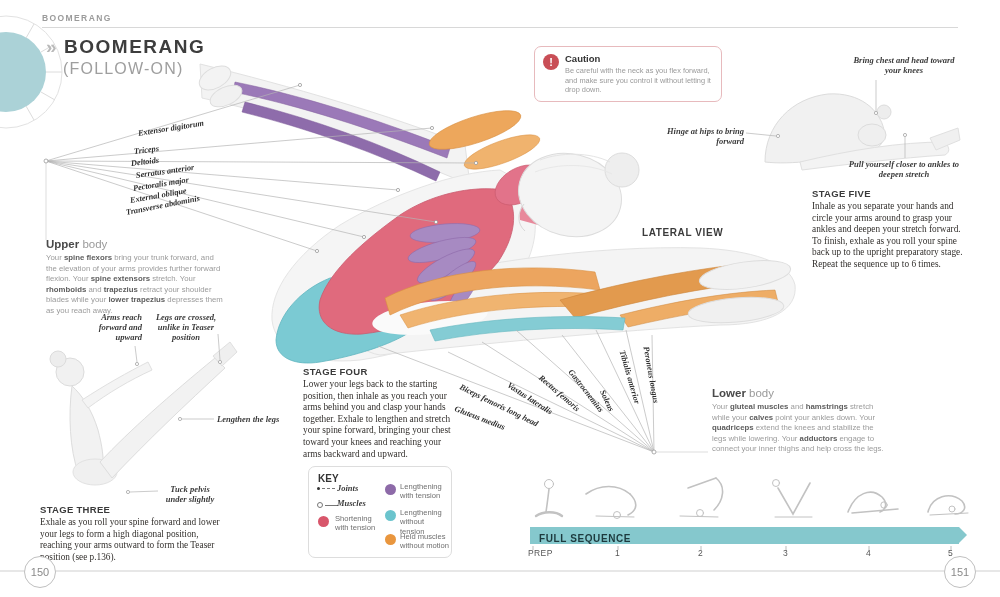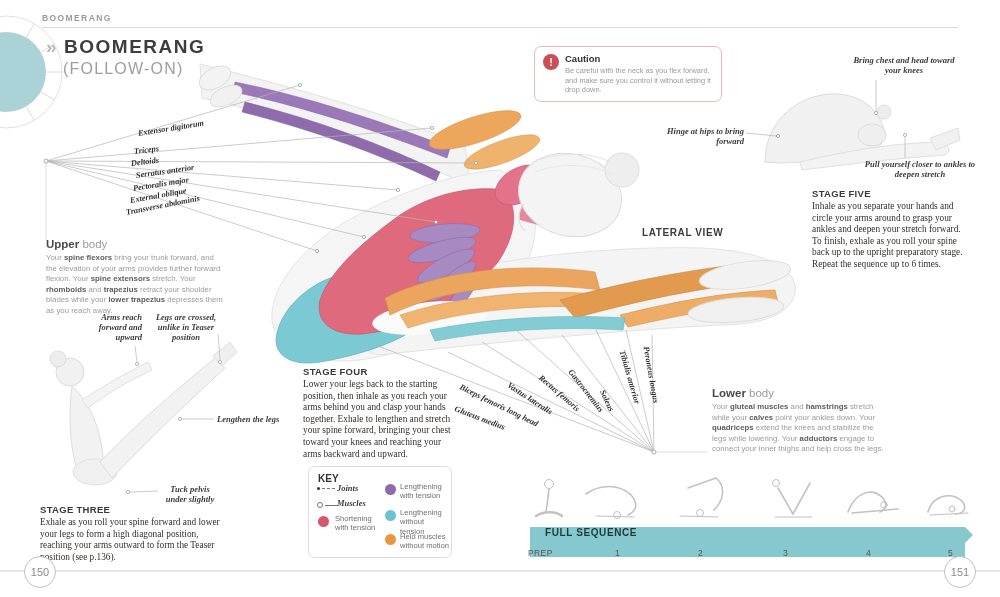--- a/index.html
+++ b/index.html
@@ -42,21 +42,21 @@
   .key-serif{font-family:"Liberation Serif",serif;font-style:italic;font-weight:600;
              font-size:8.5px;color:#3b3b3b;}
   .key-lab{font-size:7.6px;line-height:9.4px;color:#6f6f6f;}
   .kdot{width:11px;height:11px;border-radius:50%;}
   .sym{display:inline-flex;align-items:center;gap:2px;}
   .dot-k{width:3px;height:3px;background:#333;border-radius:50%;display:inline-block;}
   .dash-k{width:13px;border-top:1px dashed #777;display:inline-block;}
   .ring-k{width:4px;height:4px;border:1px solid #777;border-radius:50%;display:inline-block;}
   .solid-k{width:13px;border-top:1px solid #777;display:inline-block;}
   
-  .seqbar{height:30px;display:flex;align-items:flex-start;padding-left:15px;position:relative;}
+  .seqbar{height:17px;display:flex;align-items:flex-end;padding-left:9px;position:relative;}
   .seqbar:after{content:"";position:absolute;right:-8px;top:0;border-left:8px solid #85c8cd;
                 border-top:8.5px solid transparent;border-bottom:8.5px solid transparent;}
   .seq-label{font-size:10px;font-weight:bold;color:#1d3a3e;letter-spacing:.6px;}
   .seq-step{font-size:8.5px;color:#555;letter-spacing:.4px;}
   
   .pnum{width:30px;height:30px;border:1px solid #c0c0c0;border-radius:50%;background:#fff;
         font-size:11px;color:#8a8a8a;display:flex;align-items:center;justify-content:center;}
   svg{position:absolute;left:0;top:0;}
 </style>
 </head>
@@ -273,21 +273,21 @@
 
   <div class="abs region" style="left:46px;top:238px;">
     <h3><b>Upper</b><span> body</span></h3>
     <p><span>Your </span><b>spine flexors</b><span> bring your trunk forward, and the elevation of your arms provides further forward flexion. Your </span><b>spine extensors</b><span> stretch. Your </span><b>rhomboids</b><span> and </span><b>trapezius</b><span> retract your shoulder blades while your </span><b>lower trapezius</b><span> depresses them as you reach away.</span></p>
   </div>
 
   <div class="abs lateral" style="left:642px;top:219px;">LATERAL VIEW</div>
 
   <div class="abs lbl wrap" style="left:848px;top:55px;width:112px;text-align:center;">Bring chest and head toward your knees</div>
   <div class="abs lbl wrap" style="left:660px;top:126px;width:84px;text-align:right;">Hinge at hips to bring forward</div>
-  <div class="abs lbl wrap" style="left:845px;top:159px;width:118px;text-align:center;margin-left:16px;">Pull yourself closer to ankles to deepen stretch</div>
+  <div class="abs lbl wrap" style="left:845px;top:159px;width:118px;text-align:center;">Pull yourself closer to ankles to deepen stretch</div>
 
   <div class="abs stage" style="left:812px;top:188px;width:160px;">
     <h4>STAGE FIVE</h4>
     <p>Inhale as you separate your hands and circle your arms around to grasp your ankles and deepen your stretch forward. To finish, exhale as you roll your spine back up to the upright preparatory stage. Repeat the sequence up to 6 times.</p>
   </div>
 
   <div class="abs lbl wrap" style="left:92px;top:312px;width:50px;text-align:right;">Arms reach forward and upward</div>
   <div class="abs lbl wrap" style="left:147px;top:312px;width:78px;text-align:center;">Legs are crossed, unlike in Teaser position</div>
   <div class="abs lbl" style="left:217px;top:414px;">Lengthen the legs</div>
   <div class="abs lbl wrap" style="left:160px;top:484px;width:60px;text-align:center;">Tuck pelvis under slightly</div>

